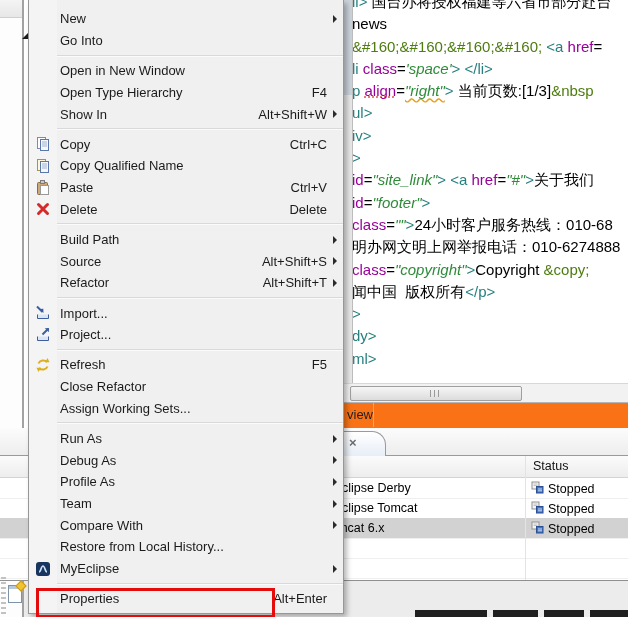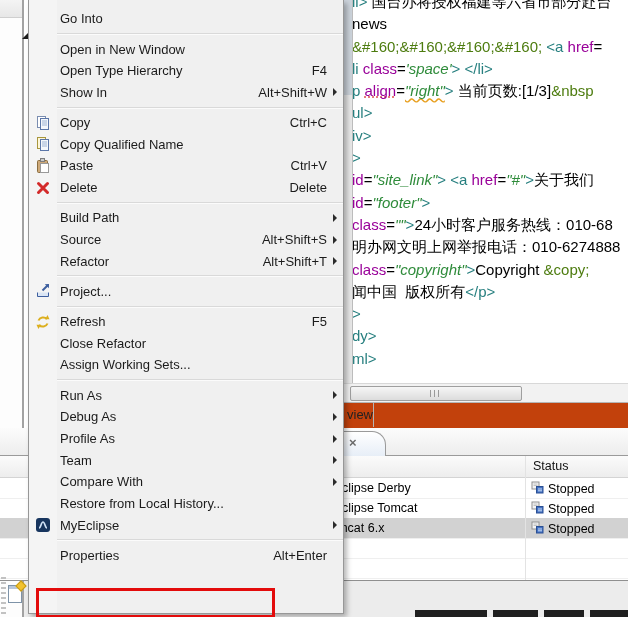--- a/index.html
+++ b/index.html
@@ -38,21 +38,21 @@
 
   
   .hscroll{position:absolute;left:344px;top:383px;width:284px;height:18px;background:#f2f2f2;
            border-top:1px solid #d8d8d8;border-bottom:1px solid #c9c9c9;z-index:1;}
   .hthumb{position:absolute;left:6px;top:2px;width:170px;height:13px;border:1px solid #9f9f9f;
           border-radius:2px;background:linear-gradient(#f6f6f6,#dcdcdc);}
   .hgrip{position:absolute;left:79px;top:3px;width:10px;height:7px;
          background:repeating-linear-gradient(to right,#9a9a9a 0 1px,transparent 1px 4px);}
 
   
-  .subtabs{position:absolute;left:344px;top:402px;width:284px;height:25px;background:#c2410c;
+  .subtabs{position:absolute;left:344px;top:402px;width:284px;height:25px;background:#f97316;
            border-top:1px solid #b5b5b5;border-bottom:1px solid #701a75;z-index:1;}
   .subtab-label{position:absolute;left:3px;top:4px;font-size:13px;color:#222;}
   .subtab-div{position:absolute;left:29px;top:0;width:1px;height:24px;background:#b5b5b5;}
 
   
   .servers{position:absolute;left:0px;top:428px;width:628px;height:153px;background:#fff;z-index:1;}
   .stab-strip{position:absolute;left:0;top:0;width:628px;height:27px;
               background:linear-gradient(#fcfcfc,#ededed);border-bottom:1px solid #9a9a9a;}
   .stab{position:absolute;left:298px;top:3px;width:86px;height:24px;background:linear-gradient(#ffffff,#e7eef7);
         border:1px solid #9a9a9a;border-bottom:none;border-radius:3px 14px 0 0;}
@@ -175,20 +175,27 @@
         </div>
       </div>
     <div class="srow" style="top:110px;"></div>
     <div class="srow" style="top:130px;"></div>
     <div class="vline"></div>
     <div class="panel-bottom"></div>
   </div>
 
   <div class="menu" id="menu">
     <div class="menu-gutter"></div>
+  <div class="mi">
+        <span class="mi-label">New</span>
+        <span class="mi-fill"></span>
+        <span class="mi-arrowbox">
+          <span class="mi-arrow"></span>
+        </span>
+      </div>
       <div class="mi">
         <span class="mi-label">Go Into</span>
         <span class="mi-fill"></span>
         <span class="mi-arrowbox"></span>
       </div>
       <div class="msep">
         <div class="msep-line"></div>
       </div>
       <div class="mi">
         <span class="mi-label">Open in New Window</span>
@@ -274,20 +281,30 @@
       <div class="mi">
         <span class="mi-label">Refactor</span>
         <span class="mi-fill"></span>
         <span class="mi-sc">Alt+Shift+T</span>
         <span class="mi-arrowbox">
           <span class="mi-arrow"></span>
         </span>
       </div>
       <div class="msep">
         <div class="msep-line"></div>
+      </div>
+      <div class="mi">
+        <span class="mi-ico"><svg width="16" height="16" viewBox="0 0 16 16">
+            <path d="M2 1.5 L7.5 7" stroke="#3c5e9e" stroke-width="2"></path>
+            <path d="M8.5 8 L8.3 3.8 L4.1 4 Z" fill="#3c5e9e"></path>
+            <path d="M2.5 9.5 v4 h11 v-4" fill="#dbe6f5" stroke="#3c5e9e"></path>
+          </svg></span>
+        <span class="mi-label">Import...</span>
+        <span class="mi-fill"></span>
+        <span class="mi-arrowbox"></span>
       </div>
       <div class="mi">
         <span class="mi-ico"><svg width="16" height="16" viewBox="0 0 16 16">
             <path d="M7.5 7.5 L13 2" stroke="#3c5e9e" stroke-width="2"></path>
             <path d="M14 1 L9.8 1.2 L13.9 5.3 Z" fill="#3c5e9e"></path>
             <path d="M2.5 9.5 v4 h11 v-4" fill="#dbe6f5" stroke="#3c5e9e"></path>
           </svg></span>
         <span class="mi-label">Project...</span>
         <span class="mi-fill"></span>
         <span class="mi-arrowbox"></span>

